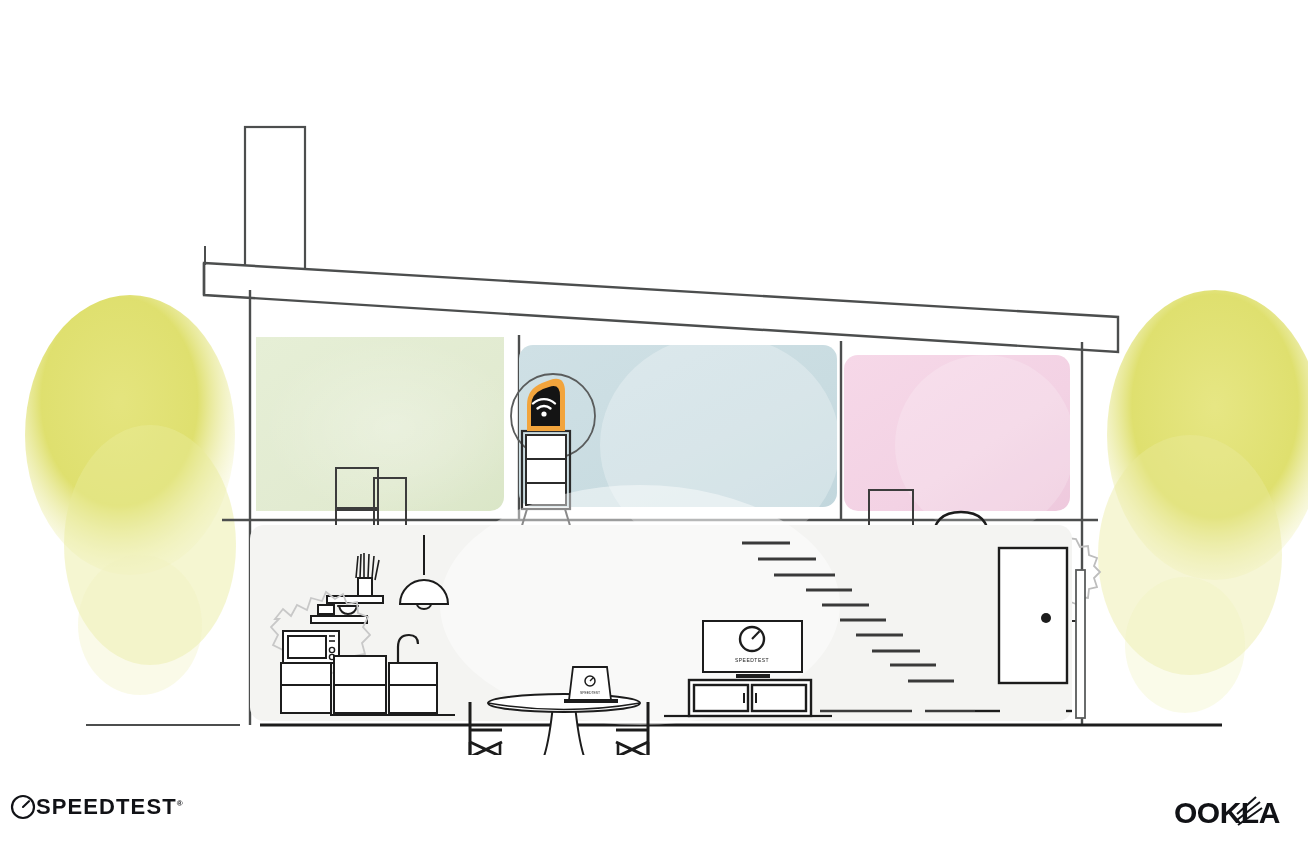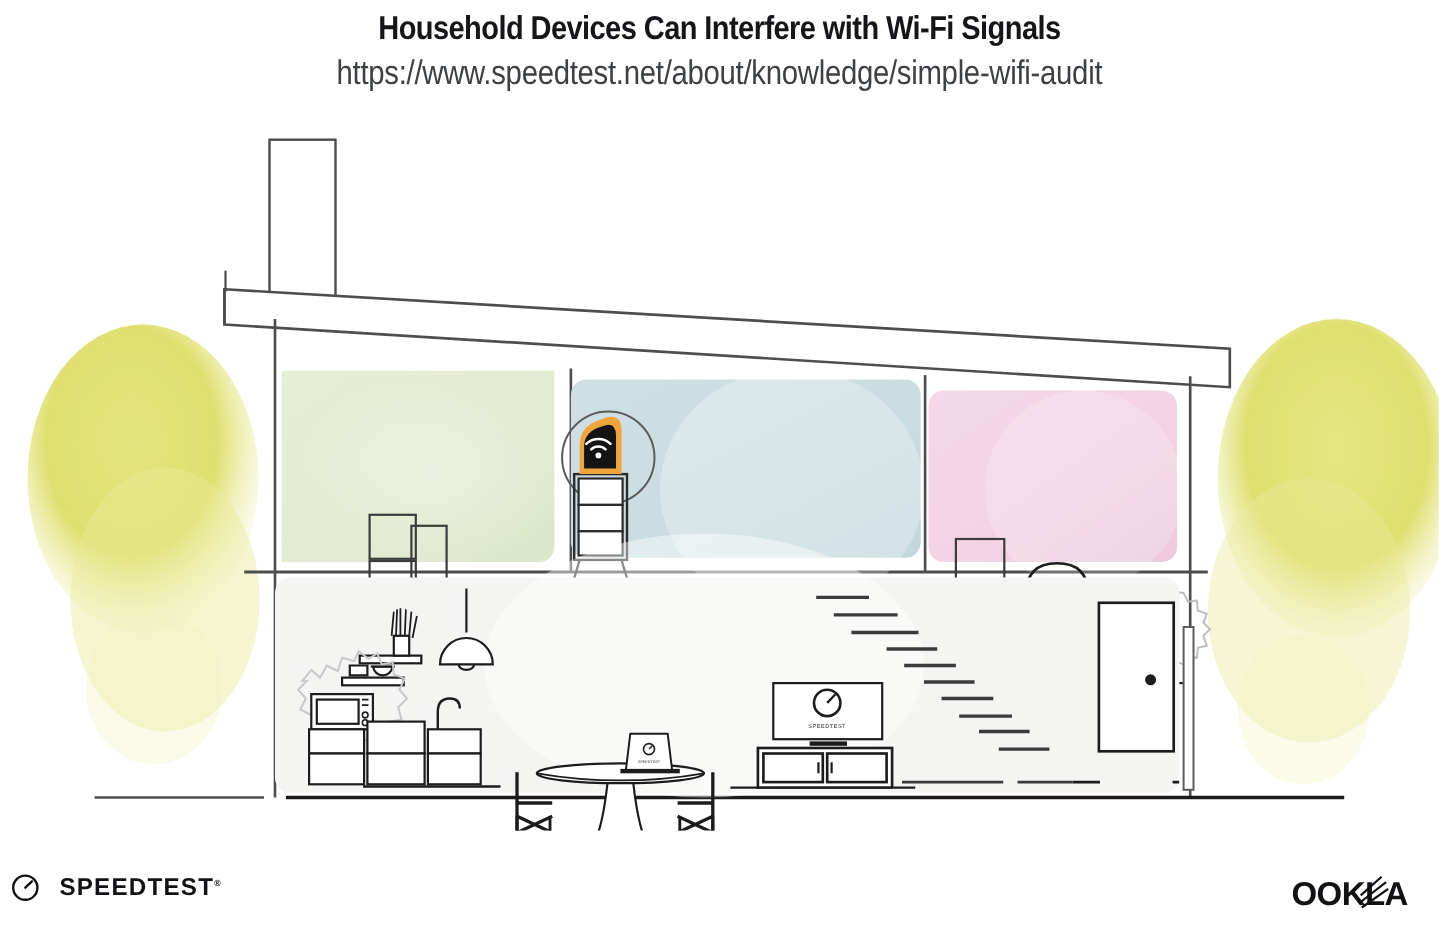--- a/index.html
+++ b/index.html
@@ -34,40 +34,36 @@
     letter-spacing:-0.3px;
     transform:scaleX(0.86);
   }
 
   
   .art{position:absolute;top:105px;left:0;width:1308px;height:650px;}
   .art svg{display:block;}
 
   
   .footer{position:absolute;left:0;top:780px;width:1308px;height:81px;}
-  .brand-left{position:absolute;left:10px;top:14px;display:flex;align-items:center;gap:18px;}
+  .brand-left{position:absolute;left:10px;top:14px;display:flex;align-items:center;gap:0;}
   .brand-left .word{
     font-family:"Liberation Sans", sans-serif;
     font-weight:bold;font-size:22px;letter-spacing:1.1px;color:#111216;
     position:relative;
   }
   .brand-left .word .reg{
     font-size:8px;vertical-align:super;letter-spacing:0;
   }
   .brand-right{position:absolute;right:-6px;top:14px;}
 </style>
 </head>
 <body>
 
 <div class="stage">
 
-  <div class="header">
-    <h1 class="title">Household Devices Can Interfere with Wi-Fi Signals</h1>
-    <div class="subtitle">https://www.speedtest.net/about/knowledge/simple-wifi-audit</div>
-  </div>
 
   <div class="art">
     <svg width="1308" height="650" viewBox="0 0 1308 650" xmlns="http://www.w3.org/2000/svg">
       <defs>
         <radialGradient id="foliageL" cx="45%" cy="38%" r="62%">
           <stop offset="0%" stop-color="#e2e273"></stop>
           <stop offset="60%" stop-color="#dcdd62"></stop>
           <stop offset="100%" stop-color="#f4f4c8" stop-opacity="0.25"></stop>
         </radialGradient>
         <radialGradient id="foliageR" cx="50%" cy="40%" r="62%">

